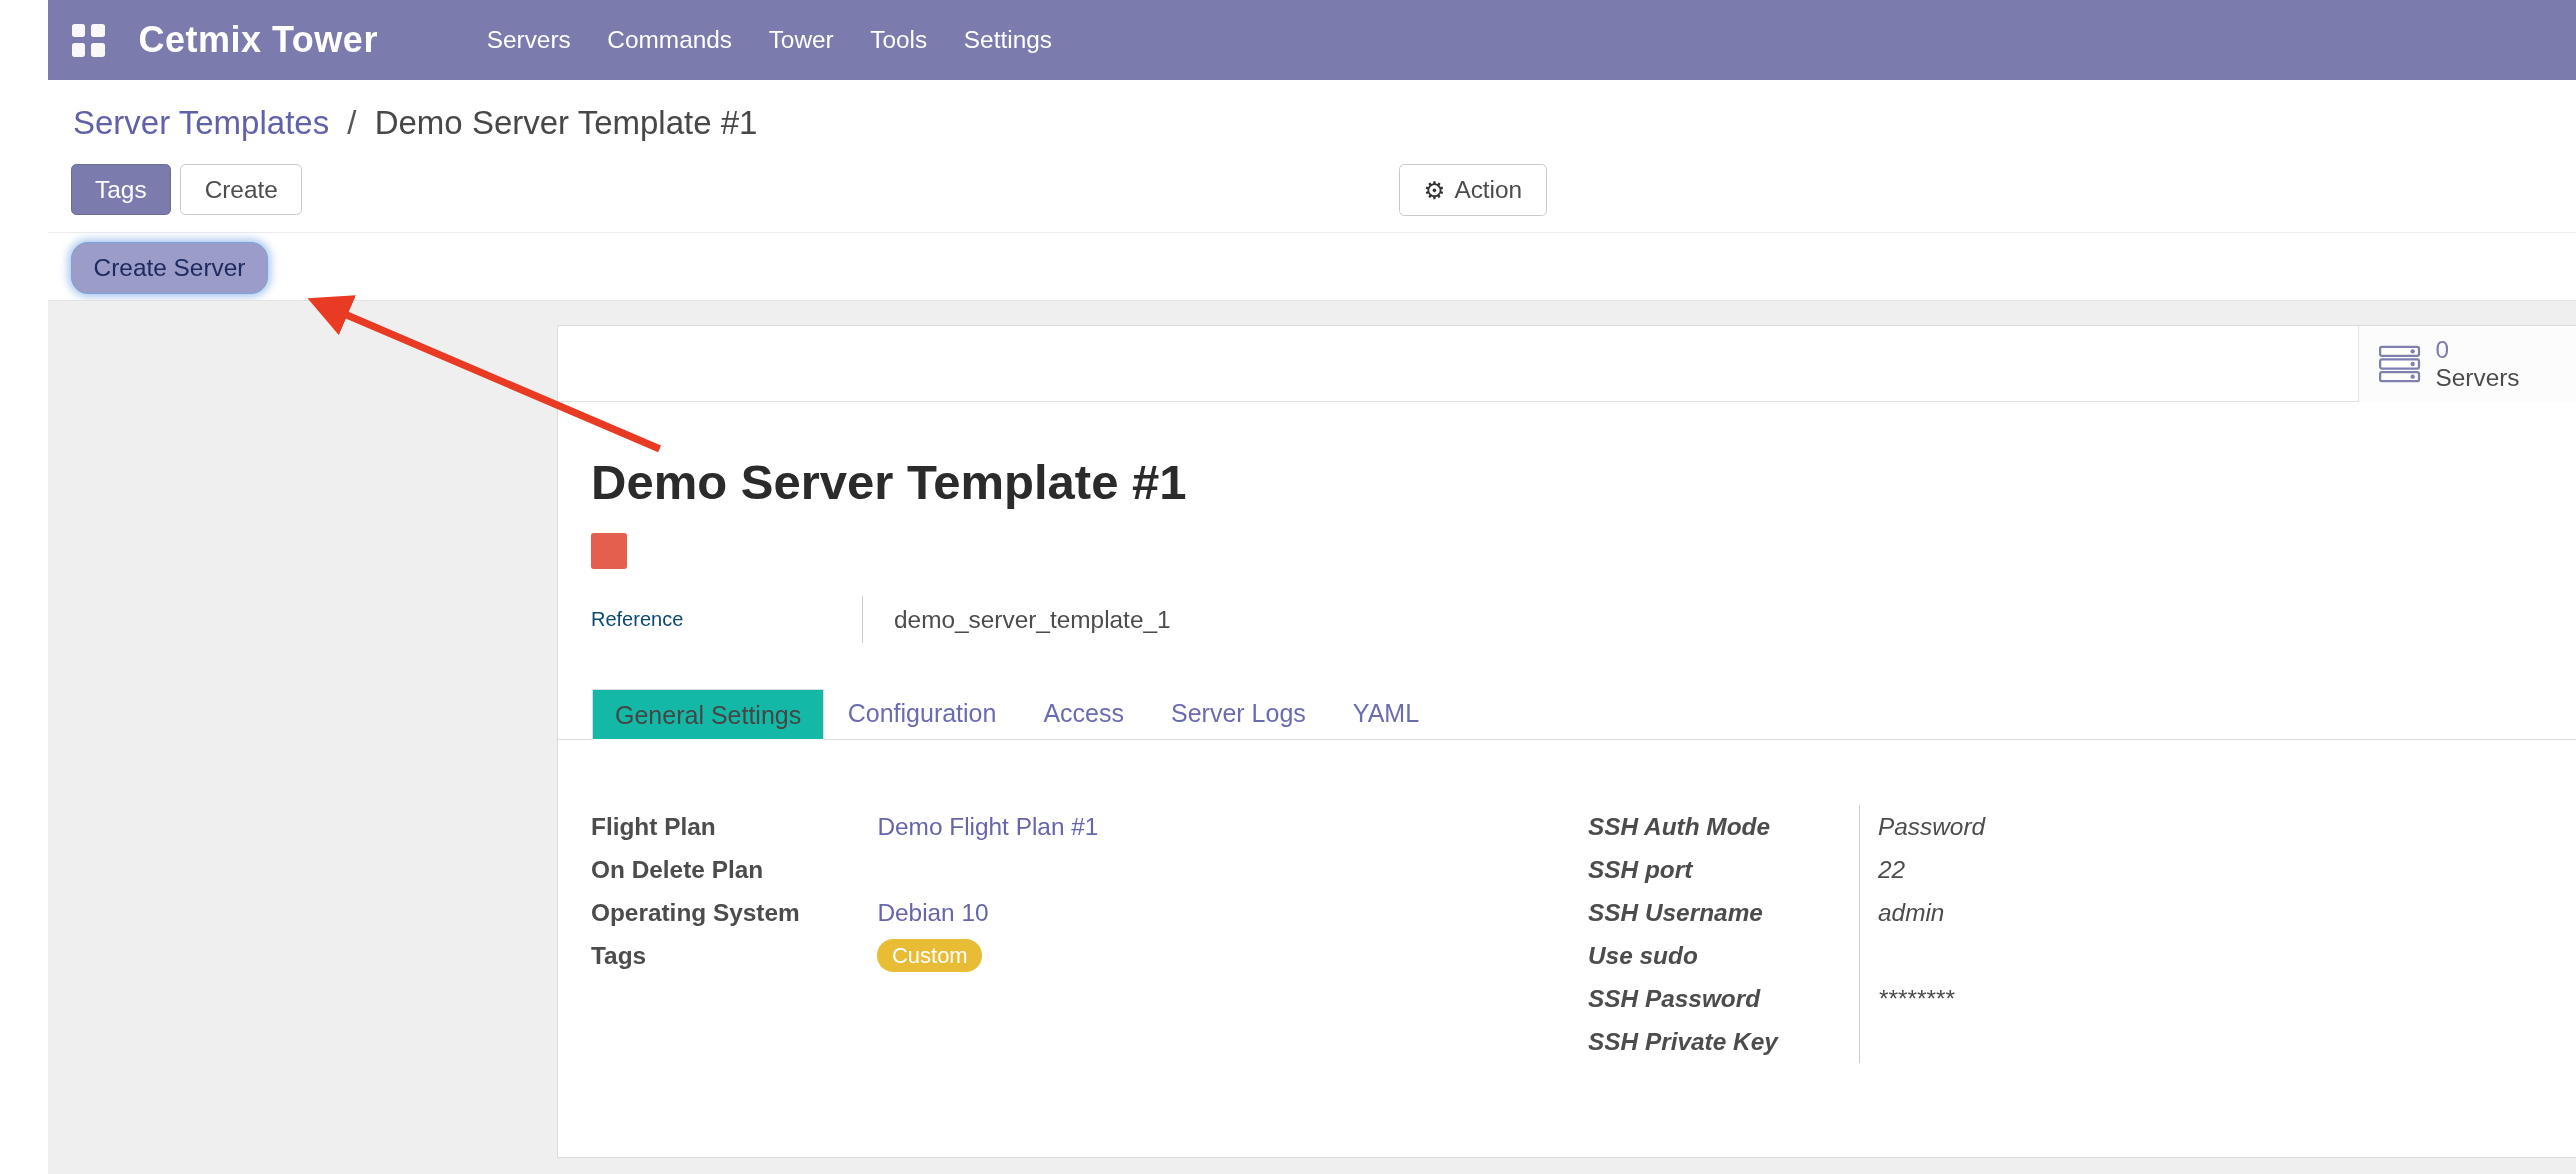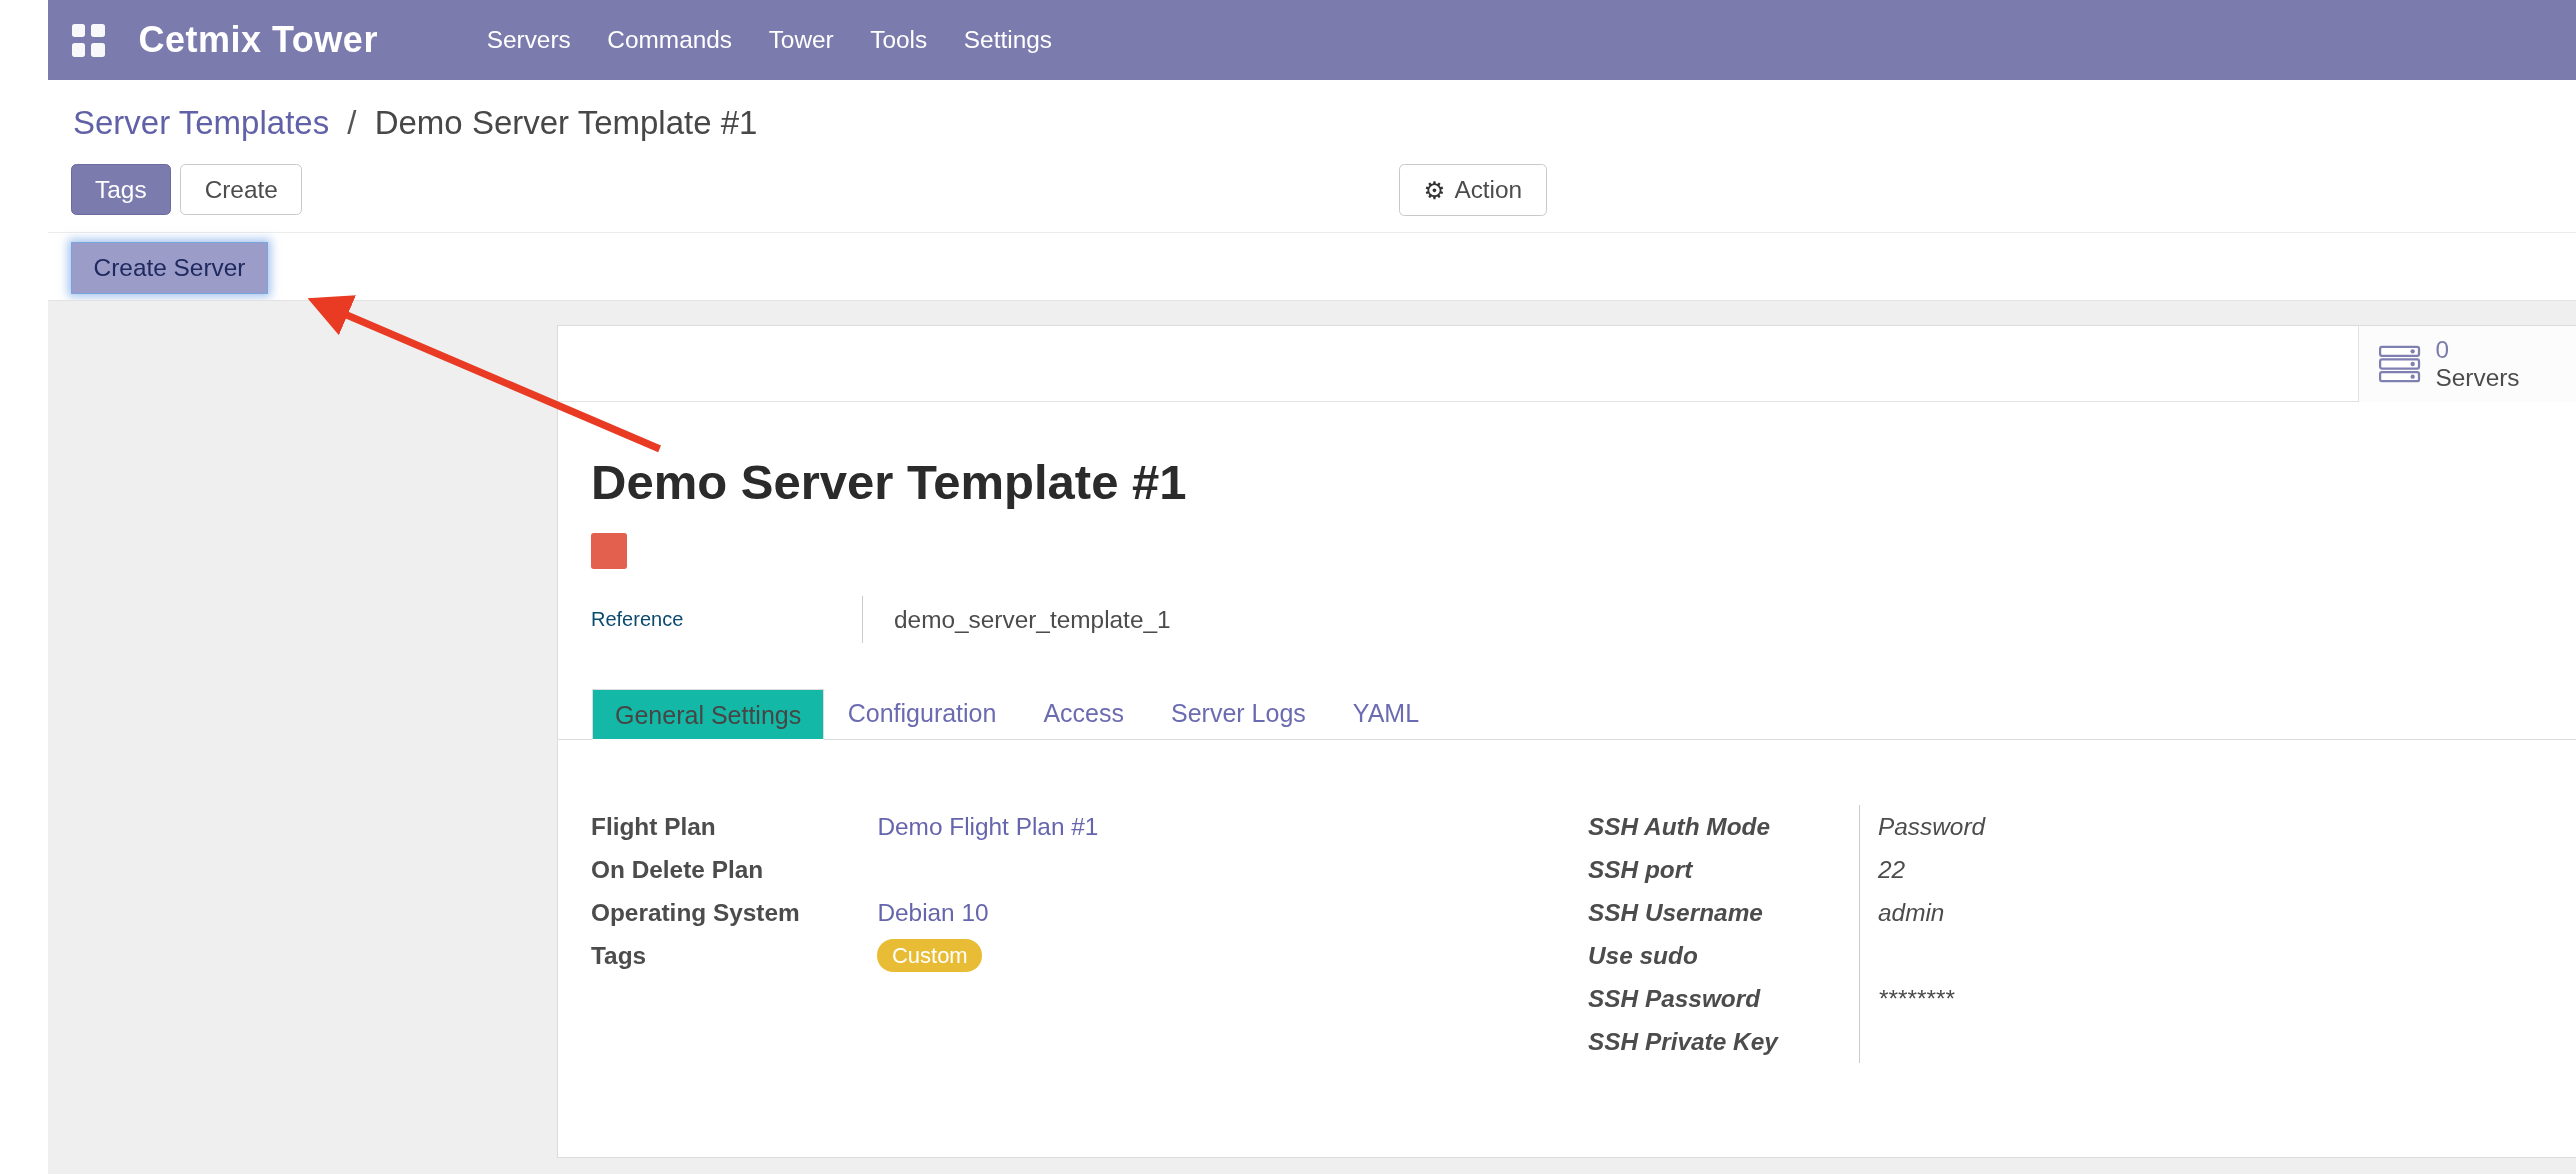--- a/index.html
+++ b/index.html
@@ -30,21 +30,21 @@
   .btn-default { background:#ffffff; border:0.9px solid #c9c9c9; color:#4c4c4c; }
   .btn-action { position:absolute; left:1351px; top:164px; height:52px; display:flex; align-items:center; gap:9px; }
   .gear { font-size:24.4px; color:#333333; }
 
   .hr1 { position:absolute; left:0; top:232px; width:100%; height:0.9px; background:#ececec; }
   .hr2 { position:absolute; left:0; top:300px; width:100%; height:0.9px; background:#e2e2e2; }
 
   
   .create-server { position:absolute; left:22.6px; top:242px; height:52px; padding:0 22px;
                    font-family:inherit; font-size:24.4px; color:#1e2a60;
-                   background:#9b9cc8; border:1.8px solid #77a4dd; border-radius:0;
+                   background:#9b9cc8; border:1.8px solid #77a4dd; border-radius:17px;
                    box-shadow:0 0 9px 2.7px rgba(96,150,224,.55); cursor:pointer; }
 
   
   .content { position:absolute; left:0; top:301px; width:100%; height:873px; background:#efefef; }
   .sheet { position:absolute; left:509px; top:24.4px; width:2049px; height:833px;
            background:#ffffff; border:0.9px solid #dbdbdb; }
 
   .strip { position:relative; height:76px; border-bottom:0.9px solid #e2e2e2; }
   .stat { position:absolute; right:0; top:0; width:247px; height:76px; border-left:0.9px solid #e2e2e2;
           display:flex; align-items:center; gap:14.5px; padding-left:20px; cursor:pointer; background:#fcfcfc; }

